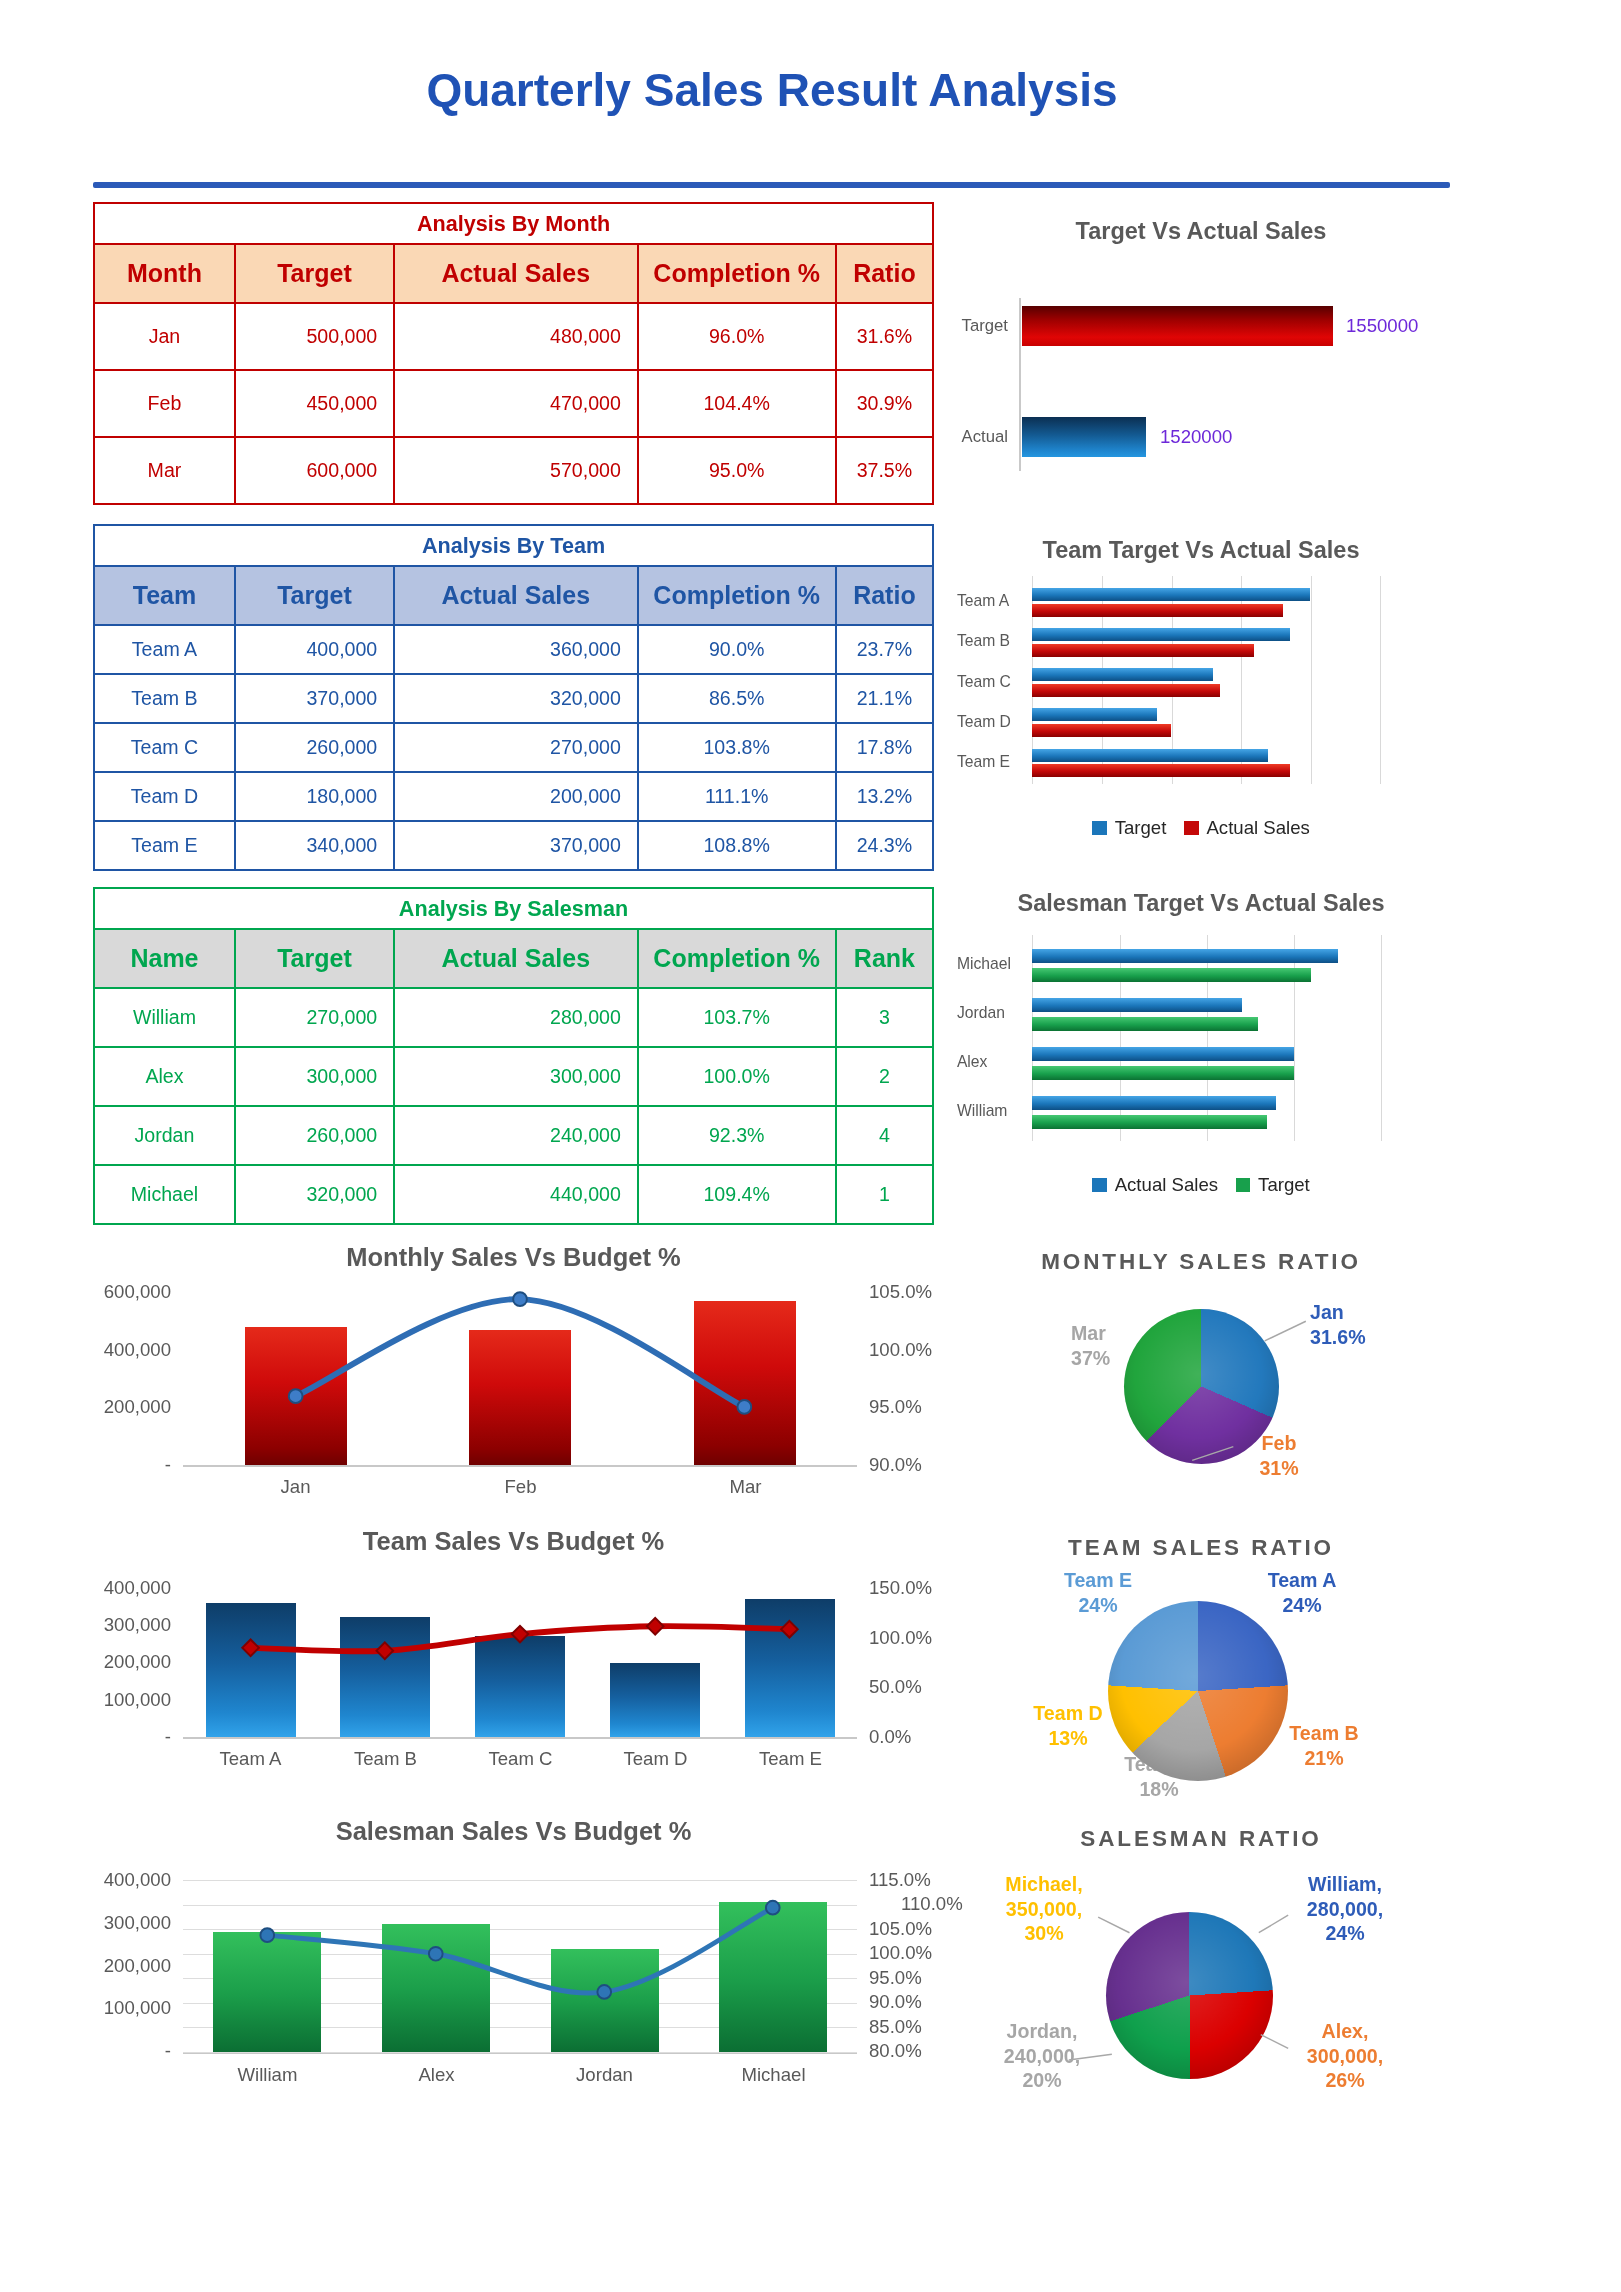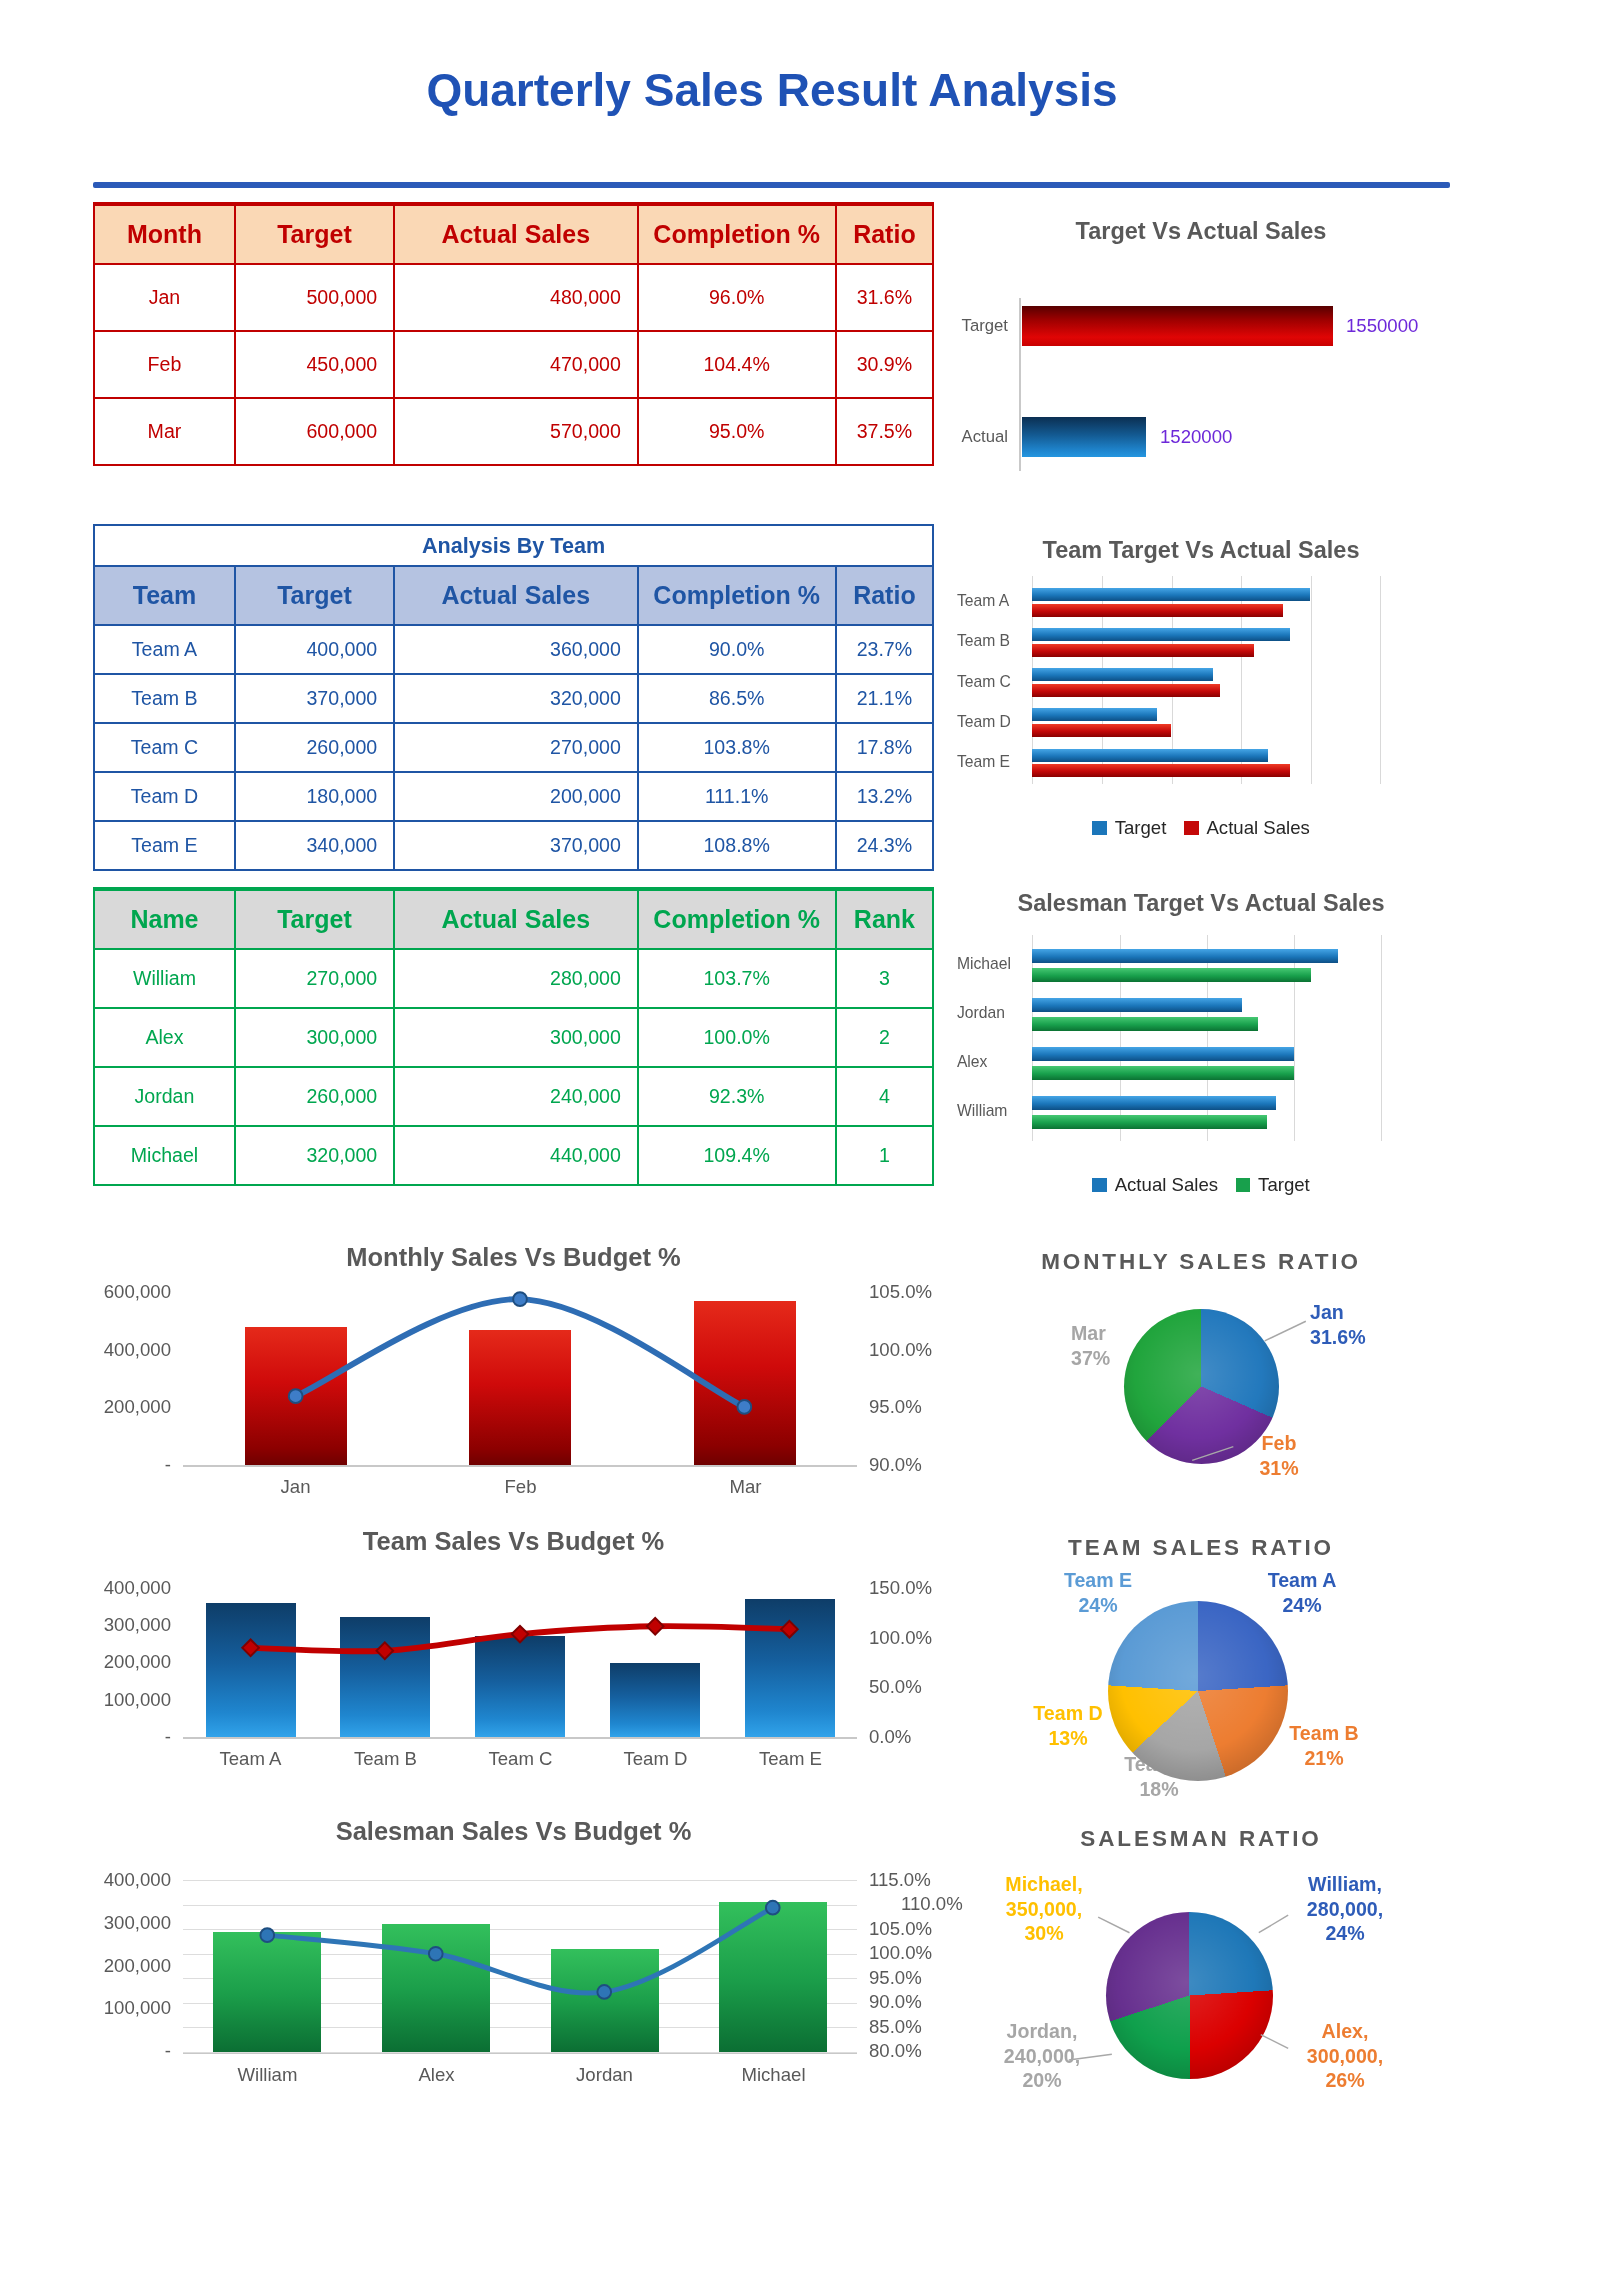--- a/index.html
+++ b/index.html
@@ -65,20 +65,21 @@
   .pie-label.behind{z-index:0;}
 </style>
 </head>
 <body>
 
 <div class="page">
   <div class="page-title">Quarterly Sales Result Analysis</div>
   <div class="title-rule"></div>
 
   <div id="month-table" class="abs tbl tbl-red" style="top:202px;left:93px;width:841px;">
+      <div class="t-title">Analysis By Month</div>
       <div class="t-grid t-head">
         <div>Month</div>
         <div>Target</div>
         <div>Actual Sales</div>
         <div>Completion %</div>
         <div>Ratio</div>
       </div>
       <div class="t-grid t-row">
         <div>Jan</div>
         <div class="num">500,000</div>
@@ -140,20 +141,21 @@
       </div>
       <div class="t-grid t-row">
         <div>Team E</div>
         <div class="num">340,000</div>
         <div class="num">370,000</div>
         <div>108.8%</div>
         <div>24.3%</div>
       </div>
     </div>
   <div id="salesman-table" class="abs tbl tbl-green" style="top:887px;left:93px;width:841px;">
+      <div class="t-title">Analysis By Salesman</div>
       <div class="t-grid t-head">
         <div>Name</div>
         <div>Target</div>
         <div>Actual Sales</div>
         <div>Completion %</div>
         <div>Rank</div>
       </div>
       <div class="t-grid t-row">
         <div>William</div>
         <div class="num">270,000</div>

